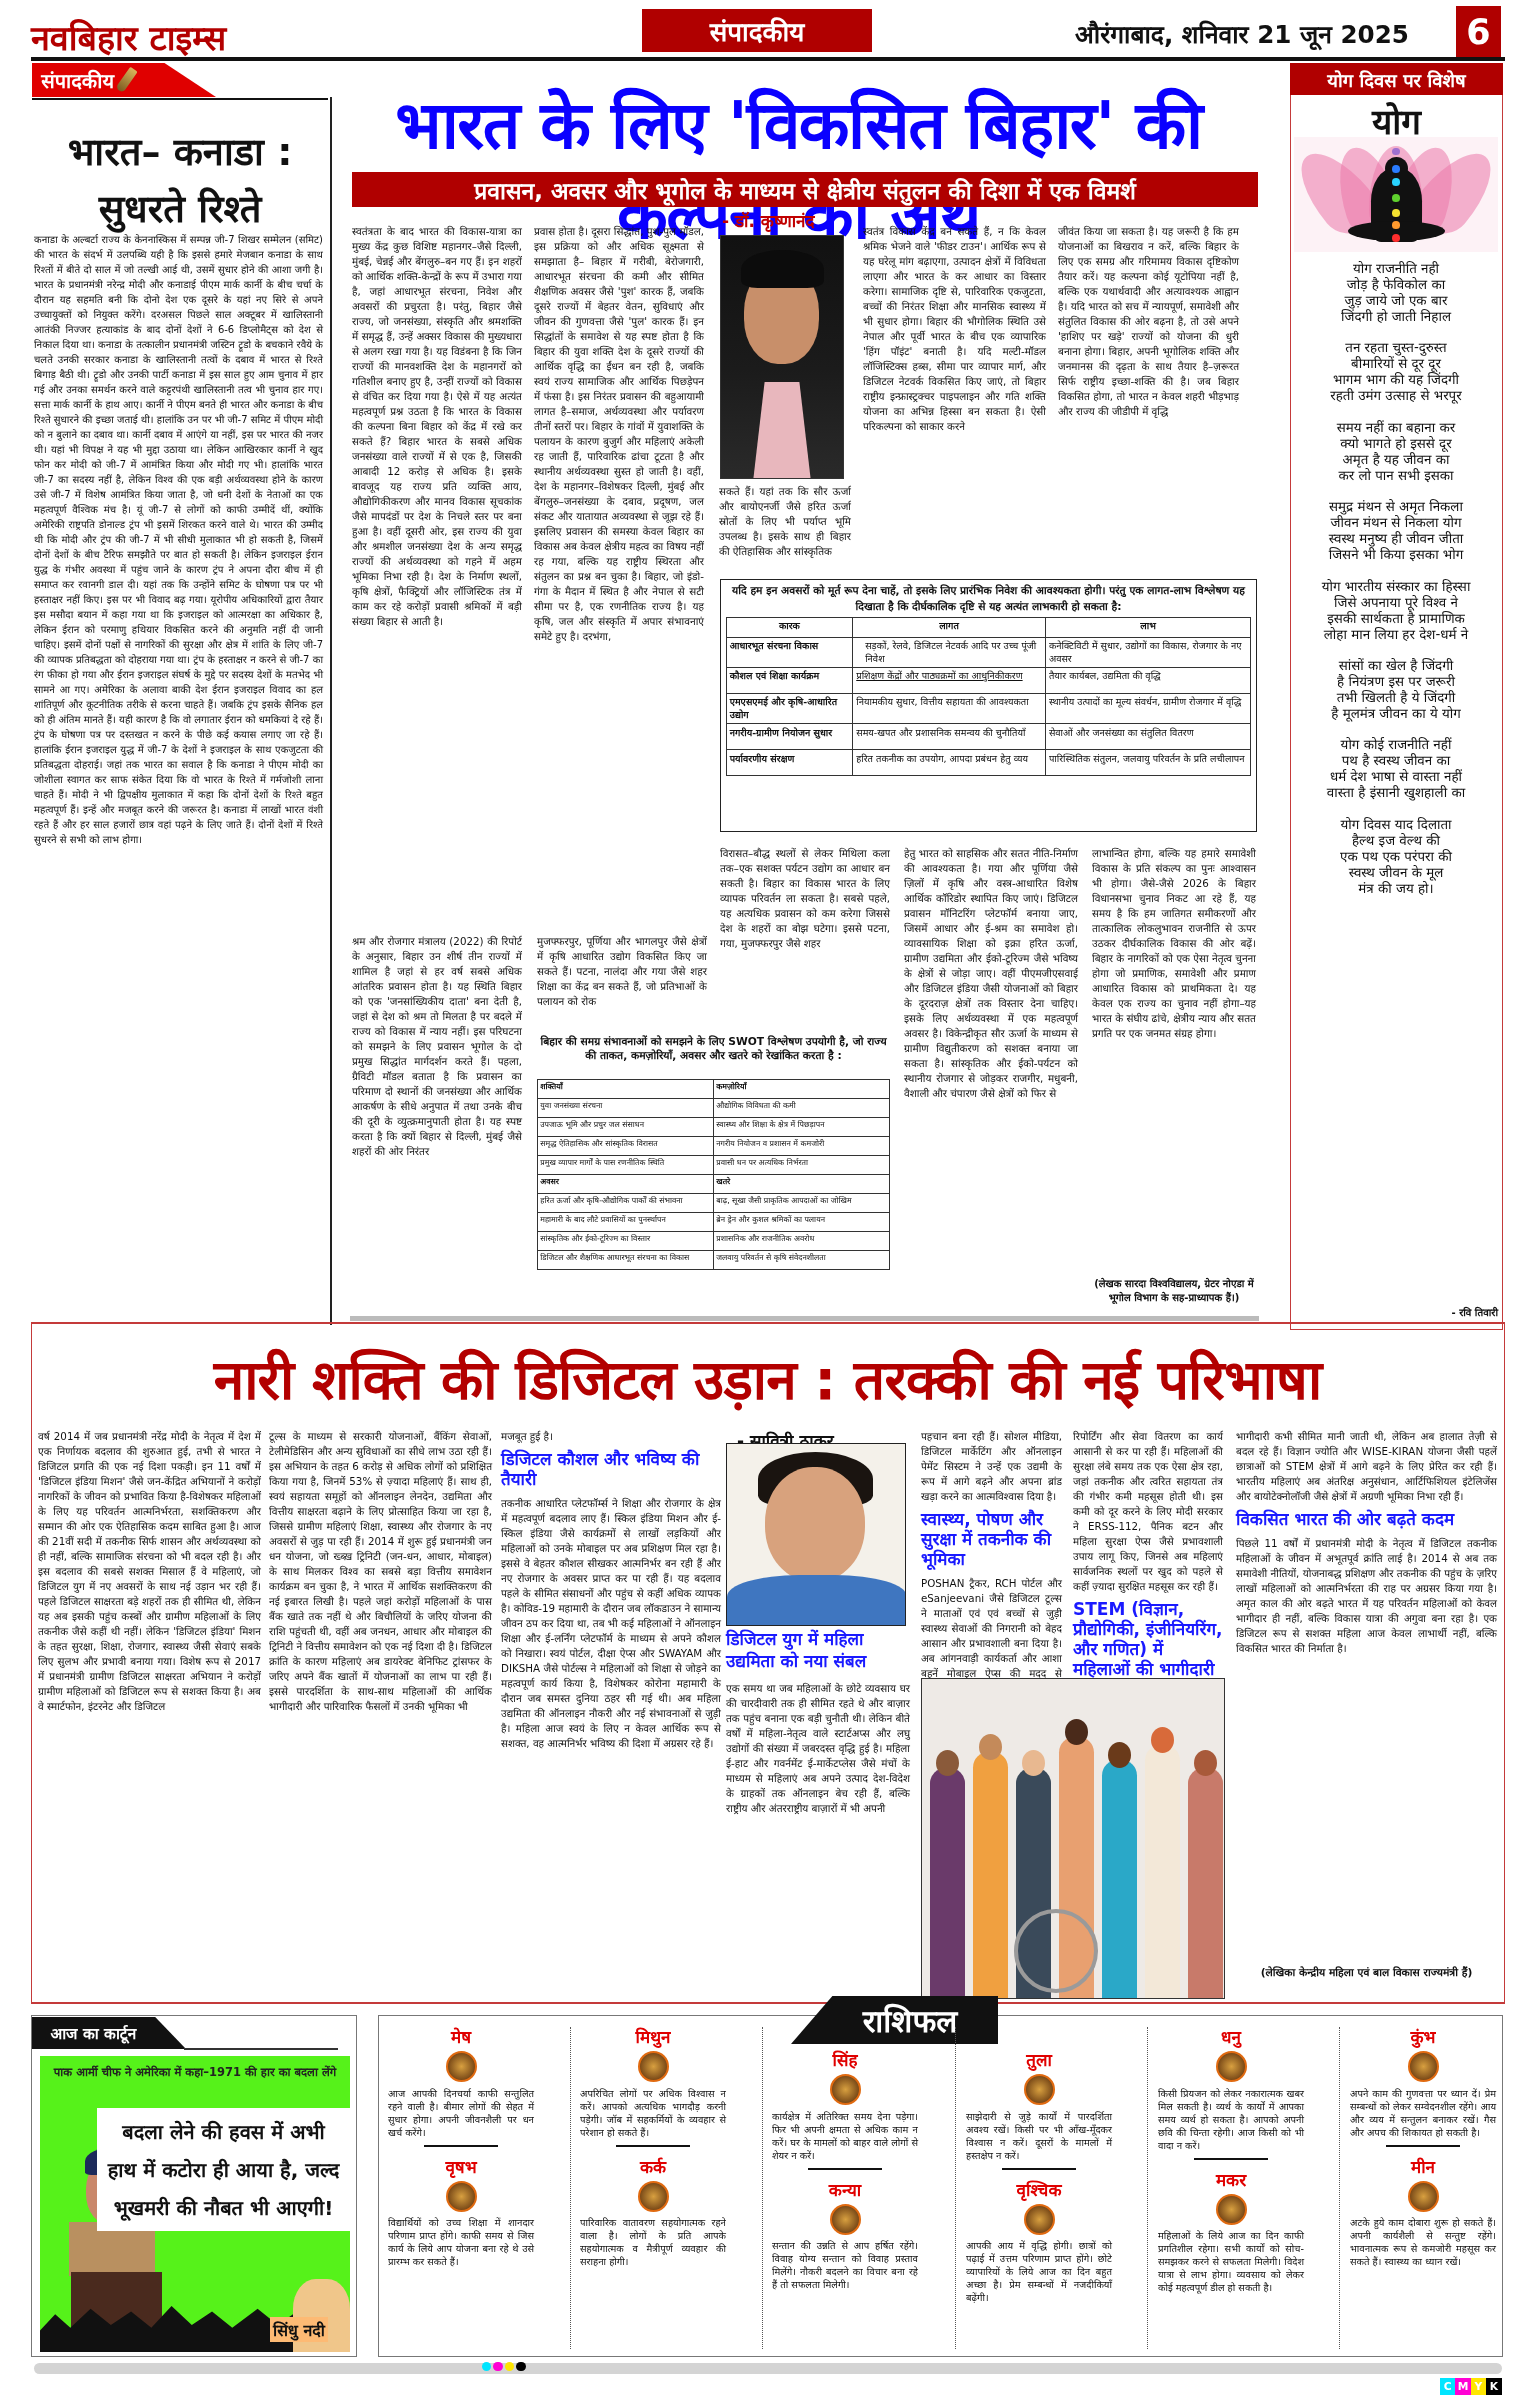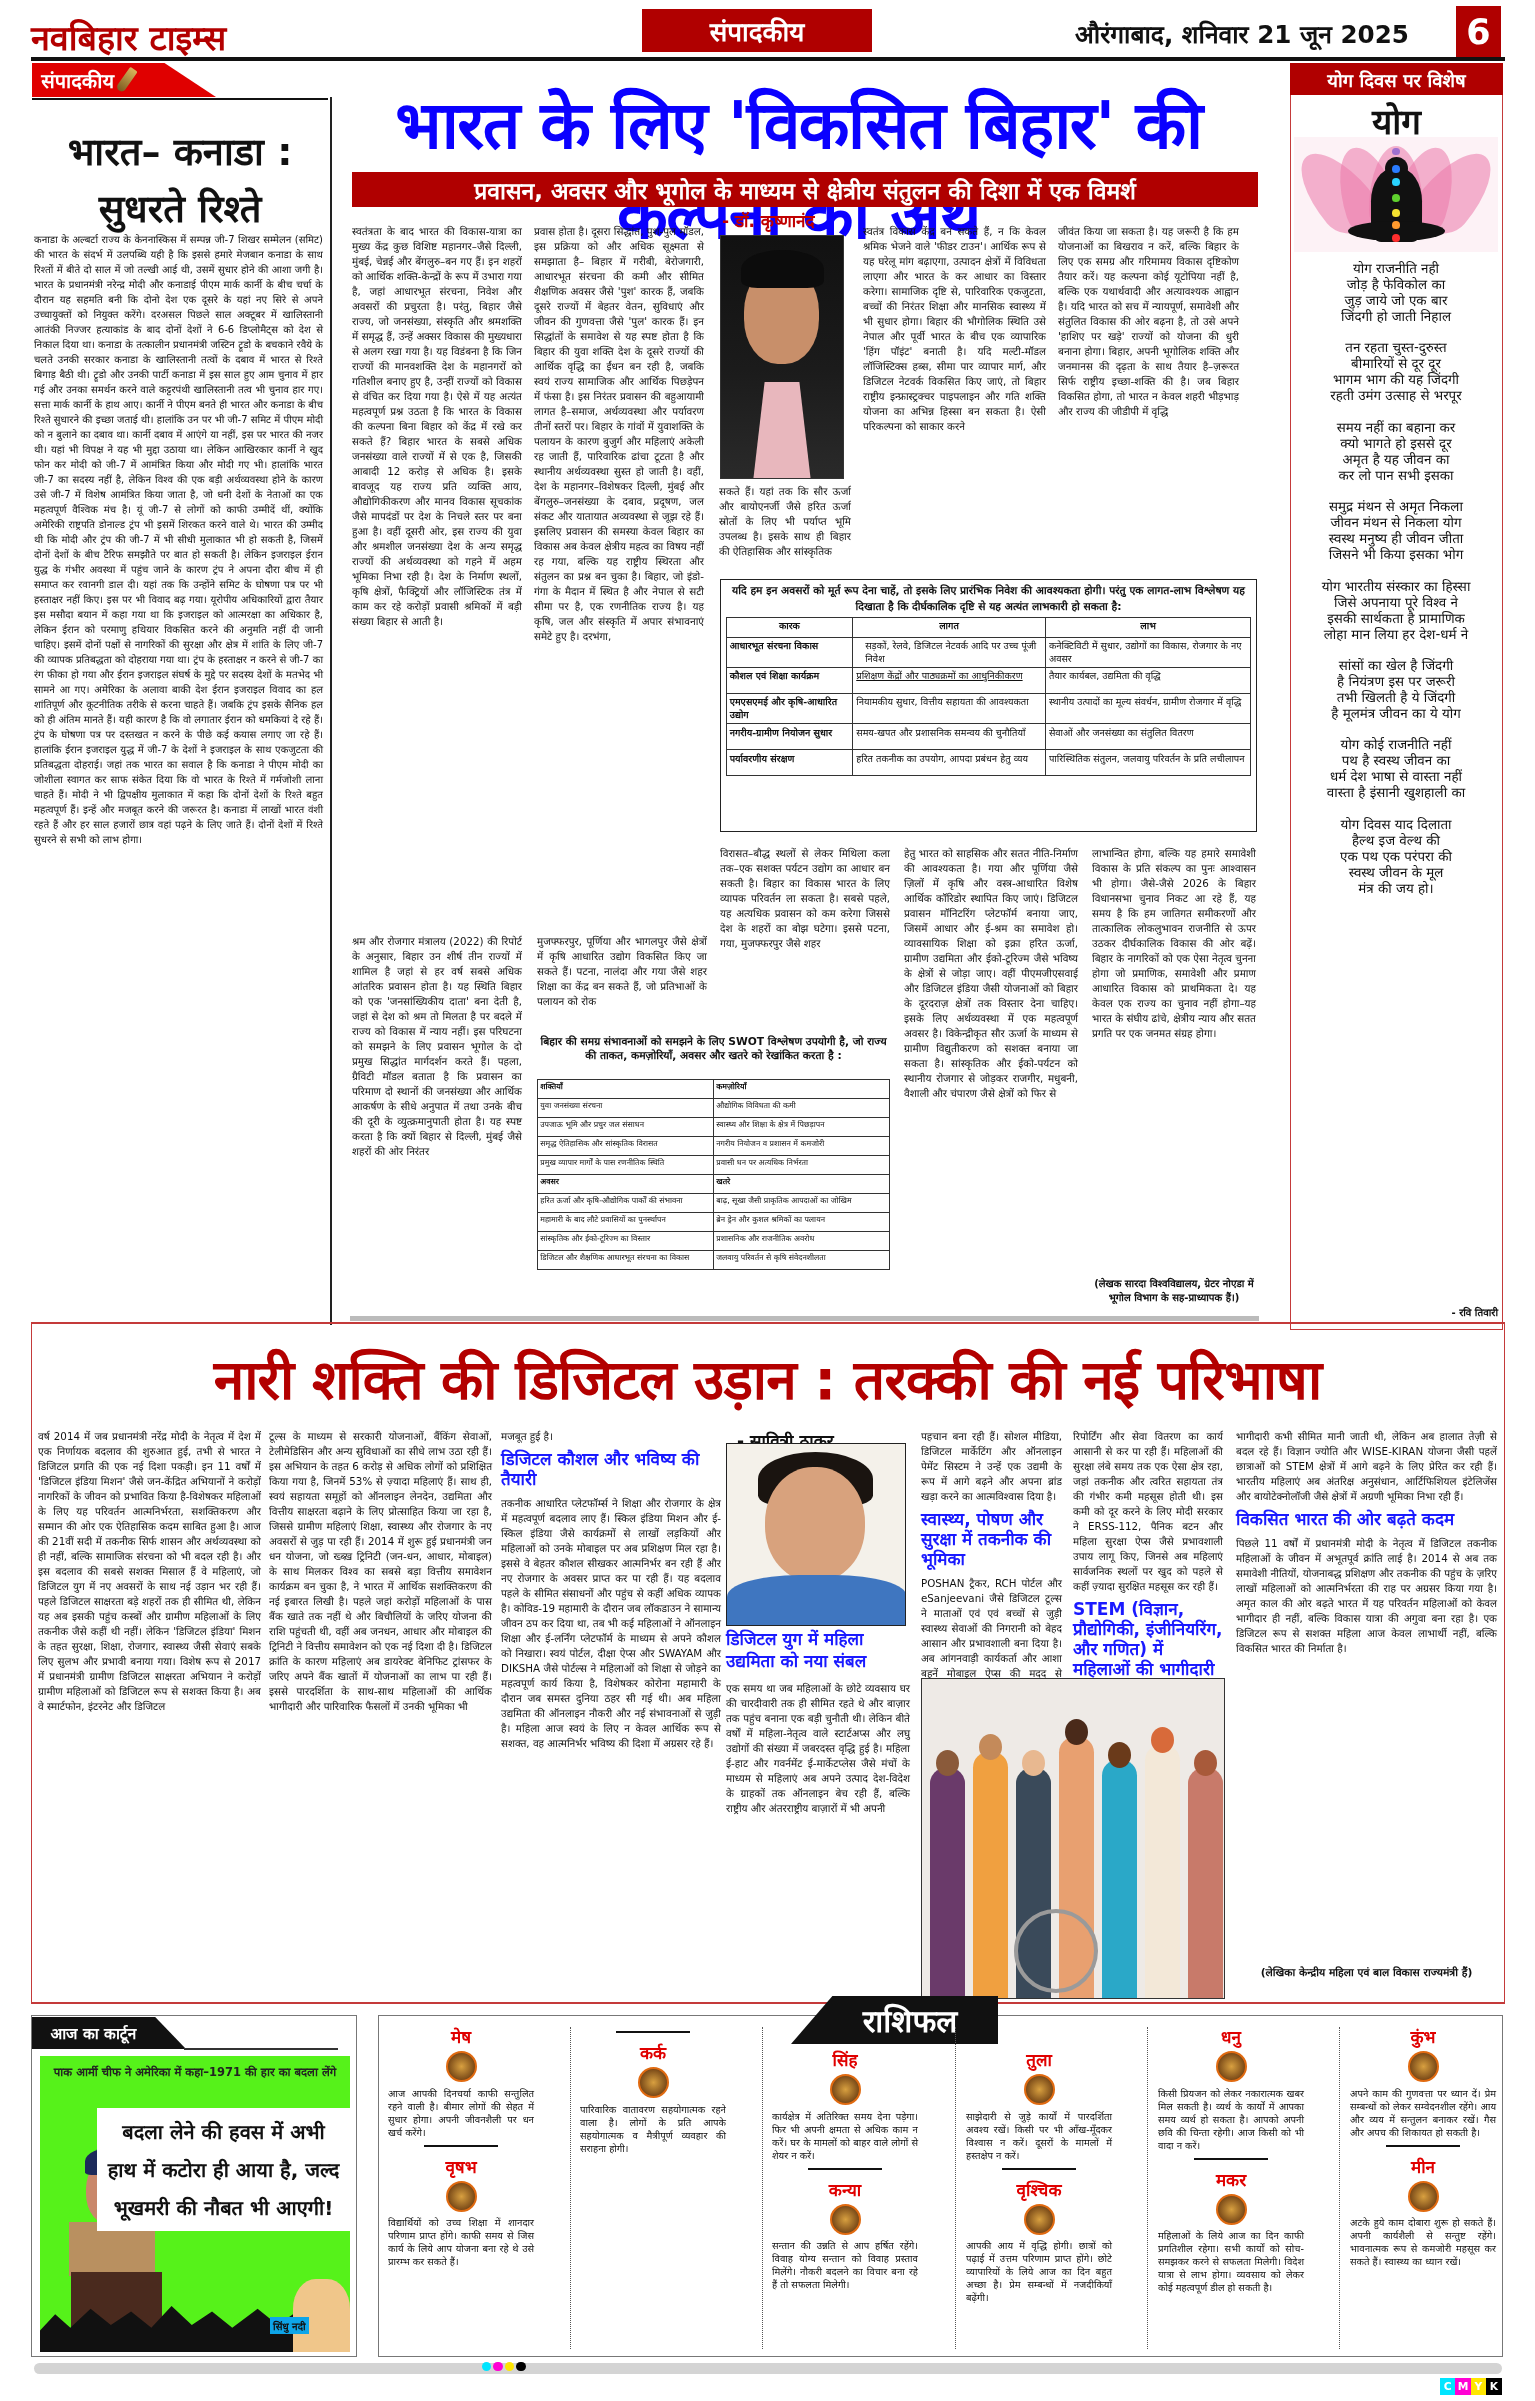--- a/index.html
+++ b/index.html
@@ -100,21 +100,21 @@
   .cartoon-tag-rule { left: 184px; top: 2048px; width: 154px; height: 1.5px; background:#333; }
   .cartoon-panel { left: 40px; top: 2056px; width: 310px; height: 296px; background: #56f21a; overflow:hidden; }
   .cartoon-headline { position:absolute; left: 0; top: 7.7px; width: 310px; text-align:center; font-size: 11.5px; font-weight: bold; color:#222; }
   .cartoon-bubble { position:absolute; left: 57px; top: 52px; width: 253px; background:#fff; padding: 4.6px 7.7px; font-size: 20px; font-weight: bold; line-height: 38px; text-align:center; }
   .cartoon-general { position:absolute; left: 46px; top: 101px; width: 57px; height: 69px; background: #c9876a; border-radius: 46%; }
   .cartoon-cap { position:absolute; left: 45px; top: 91px; width: 64px; height: 28px; background: #1c2a5a; border-radius: 50% 50% 10% 10%; }
   .cartoon-uniform { position:absolute; left: 29px; top: 166px; width: 86px; height: 54px; background: #b99060; }
   .cartoon-podium { position:absolute; left: 31px; top: 216px; width: 91px; height: 77px; background: #4a2a1e; }
   .cartoon-crowd { position:absolute; left: 0; bottom: 0; width: 253px; height: 54px; background: #111; clip-path: polygon(0 60%,6% 30%,12% 55%,20% 20%,28% 50%,36% 25%,44% 55%,52% 15%,60% 50%,68% 25%,76% 55%,86% 20%,94% 50%,100% 30%,100% 100%,0 100%); }
   .cartoon-reader { position:absolute; left: 253px; top: 223px; width: 57px; height: 74px; background: #f0c68a; border-radius: 40% 40% 0 0; }
-  .cartoon-paper-label { position:absolute; left: 230px; top: 261px; font-size: 10px; font-weight:bold; background:#0ea5e9; padding: 1.5px 3.1px; }
+  .cartoon-paper-label { position:absolute; left: 230px; top: 261px; font-size: 16px; font-weight:bold; background:#fdba74; padding: 1.5px 3.1px; }
 
   .rashi-box { left: 378px; top: 2015px; width: 1125px; height: 342px; border: 1.5px solid #777; }
   .rashi-tag { left: 791px; top: 1996px; width: 207px; height: 48px; background:#111; color:#fff; font-size: 31px; font-weight:bold; display:flex; align-items:center; justify-content:center; clip-path: polygon(20% 0, 100% 0, 100% 100%, 0 100%); padding-left: 31px; }
   .rashi-col { position:absolute; top: 2025px; width: 180px; height: 326px; }
   .rashi-divider { position:absolute; top: 2027px; width: 0; height: 322px; border-left: 1.5px dotted #555; }
   .sign { text-align:center; }
   .sign-name { color: #e00000; font-size: 17px; font-weight:bold; }
   .sign-icon { width: 31px; height: 31px; border-radius:50%; margin: 3.1px auto 4.6px; border: 2.3px solid #e06a10; background: radial-gradient(circle,#d8a040 0%,#7a4a18 70%); }
   .sign-text { font-size: 9.7px; line-height: 13px; text-align: justify; }
   .sign-sep { width: 74px; height: 2.3px; background:#111; margin: 6.1px auto 7.7px; }
@@ -404,20 +404,25 @@
         <div class="sign-text">आज आपकी दिनचर्या काफी सन्तुलित रहने वाली है। बीमार लोगों की सेहत में सुधार होगा। अपनी जीवनशैली पर धन खर्च करेंगे।</div>
       </div>
       <div class="sign-sep"></div>
       <div class="sign">
         <div class="sign-name">वृषभ</div>
         <div class="sign-icon"></div>
         <div class="sign-text">विद्यार्थियों को उच्च शिक्षा में शानदार परिणाम प्राप्त होंगे। काफी समय से जिस कार्य के लिये आप योजना बना रहे थे उसे प्रारम्भ कर सकते हैं।</div>
       </div>
     </div>
     <div class="rashi-col" style="left: 580px; width: 146px; top: 2025px;">
+      <div class="sign">
+        <div class="sign-name">मिथुन</div>
+        <div class="sign-icon"></div>
+        <div class="sign-text">अपरिचित लोगों पर अधिक विश्वास न करें। आपको अत्यधिक भागदौड़ करनी पड़ेगी। जॉब में सहकर्मियों के व्यवहार से परेशान हो सकते हैं।</div>
+      </div>
       <div class="sign-sep"></div>
       <div class="sign">
         <div class="sign-name">कर्क</div>
         <div class="sign-icon"></div>
         <div class="sign-text">पारिवारिक वातावरण सहयोगात्मक रहने वाला है। लोगों के प्रति आपके सहयोगात्मक व मैत्रीपूर्ण व्यवहार की सराहना होगी।</div>
       </div>
     </div>
     <div class="rashi-divider" style="left: 570px;"></div>
     <div class="rashi-col" style="left: 772px; width: 146px; top: 2048px;">
       <div class="sign">

